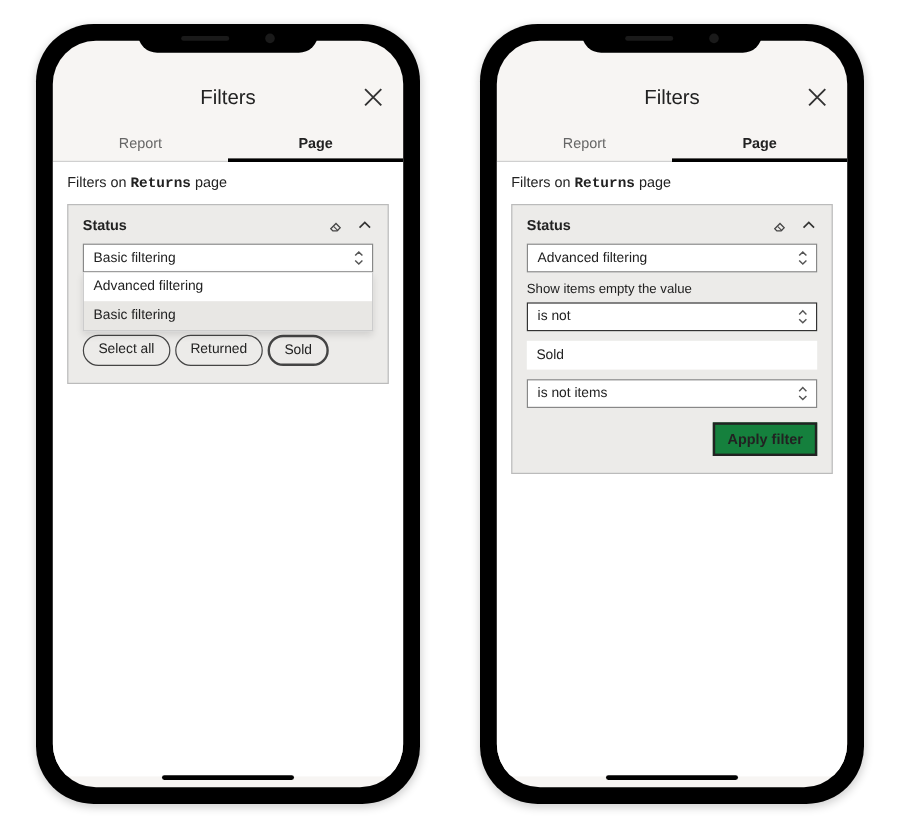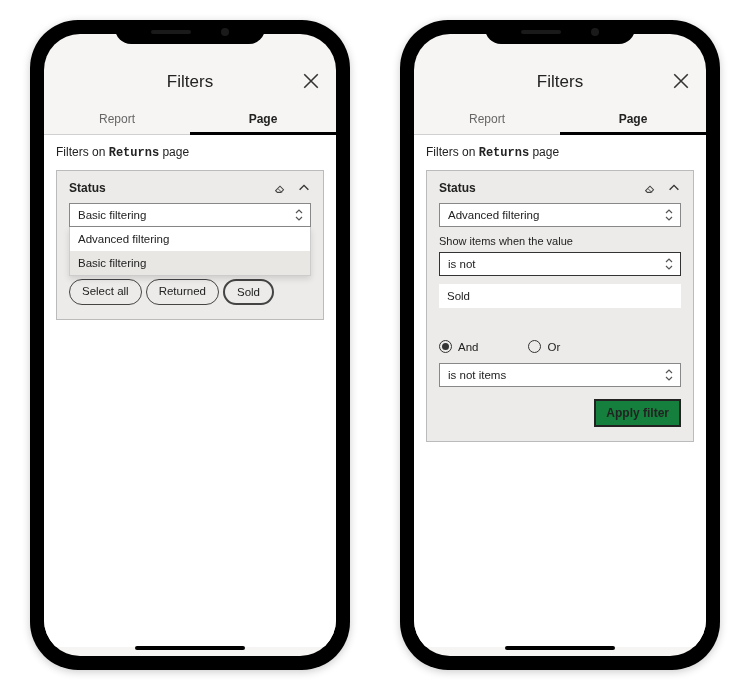--- a/index.html
+++ b/index.html
@@ -371,42 +371,32 @@
         <div class="select-wrap">
           <div class="select">
             <span>Advanced filtering</span>
             <span class="select-caret">
               <svg viewBox="0 0 10 14">
                   <path d="M2 5 L5 2 L8 5 M2 9 L5 12 L8 9" fill="none" stroke="#555" stroke-width="1.2"></path>
                 </svg>
             </span>
           </div>
         </div>
-        <div class="field-label">Show items when the value</div>
+        <div class="field-label">Show items empty the value</div>
         <div class="select-wrap">
           <div class="select" style="border-color:#333">
             <span>is not</span>
             <span class="select-caret">
               <svg viewBox="0 0 10 14">
                   <path d="M2 5 L5 2 L8 5 M2 9 L5 12 L8 9" fill="none" stroke="#555" stroke-width="1.2"></path>
                 </svg>
             </span>
           </div>
         </div>
         <input class="text-input" value="Sold" style="">
-        <div class="radio-row">
-          <div class="radio-item">
-            <span class="radio-dot checked"></span>
-            <span>And</span>
-          </div>
-          <div class="radio-item">
-            <span class="radio-dot"></span>
-            <span>Or</span>
-          </div>
-        </div>
         <div class="select-wrap">
           <div class="select">
             <span>is not items</span>
             <span class="select-caret">
               <svg viewBox="0 0 10 14">
                   <path d="M2 5 L5 2 L8 5 M2 9 L5 12 L8 9" fill="none" stroke="#555" stroke-width="1.2"></path>
                 </svg>
             </span>
           </div>
         </div>

